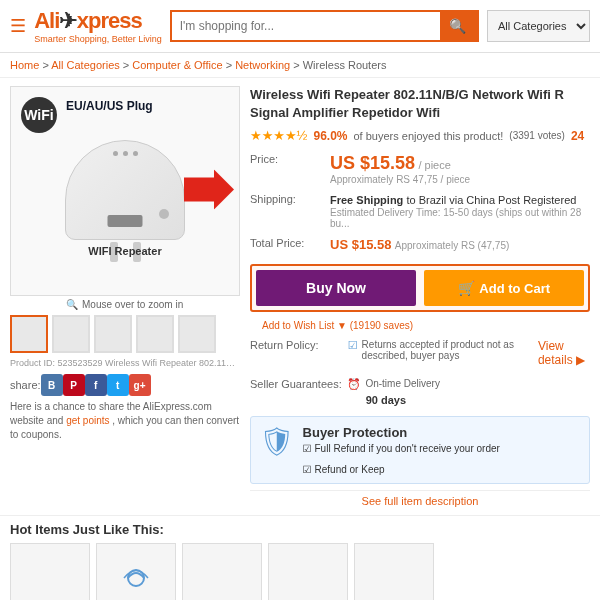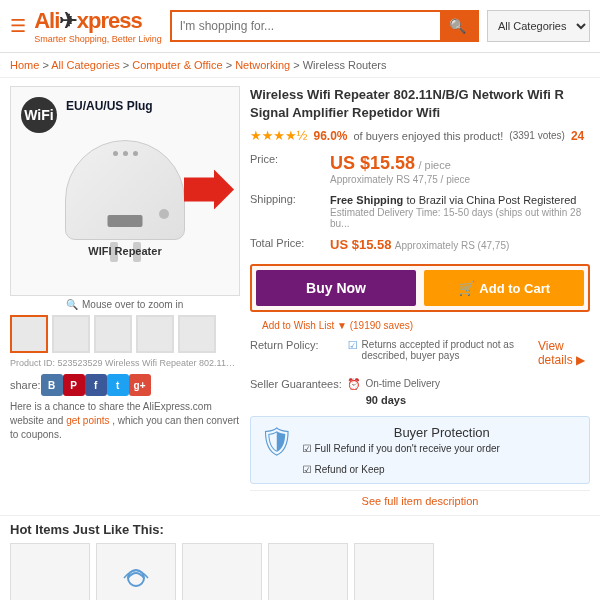--- a/index.html
+++ b/index.html
@@ -87,21 +87,21 @@
 
     .wish-link { font-size: 10px; color: #e55b13; text-decoration: none; margin: 2px 12px; display: block; }
     .guarantee-row { display: flex; align-items: flex-start; gap: 4px; margin-bottom: 3px; }
     .check-icon { color: #5b9bd5; font-size: 11px; }
     .guarantee-text { font-size: 10px; color: #666; }
     .guarantee-link { color: #e55b13; text-decoration: none; }
 
     
     .buyer-protection { background: #f0f7ff; border: 1px solid #cce0f5; border-radius: 3px; padding: 8px; margin-top: 6px; display: flex; gap: 8px; align-items: flex-start; }
     .bp-shield { font-size: 28px; color: #5b9bd5; }
-    .bp-title { font-size: 13px; font-weight: normal; color: #333; text-align: center; }
+    .bp-title { font-size: 13px; font-weight: bold; color: #333; }
     .bp-items { font-size: 10px; color: #333; display: flex; gap: 10px; flex-wrap: wrap; margin-top: 3px; }
     .bp-item { display: flex; align-items: center; gap: 3px; }
 
     .see-full { text-align: center; color: #e55b13; font-size: 11px; margin-top: 6px; cursor: pointer; border-top: 1px solid #eee; padding-top: 4px; }
 
     
     .hot-items { padding: 6px 10px; border-top: 1px solid #eee; }
     .hot-title { font-size: 13px; font-weight: bold; color: #333; margin-bottom: 6px; }
     .hot-grid { display: flex; gap: 6px; }
     .hot-item { width: 80px; height: 70px; border: 1px solid #ddd; background: #f5f5f5; display: flex; align-items: center; justify-content: center; font-size: 9px; color: #999; }

